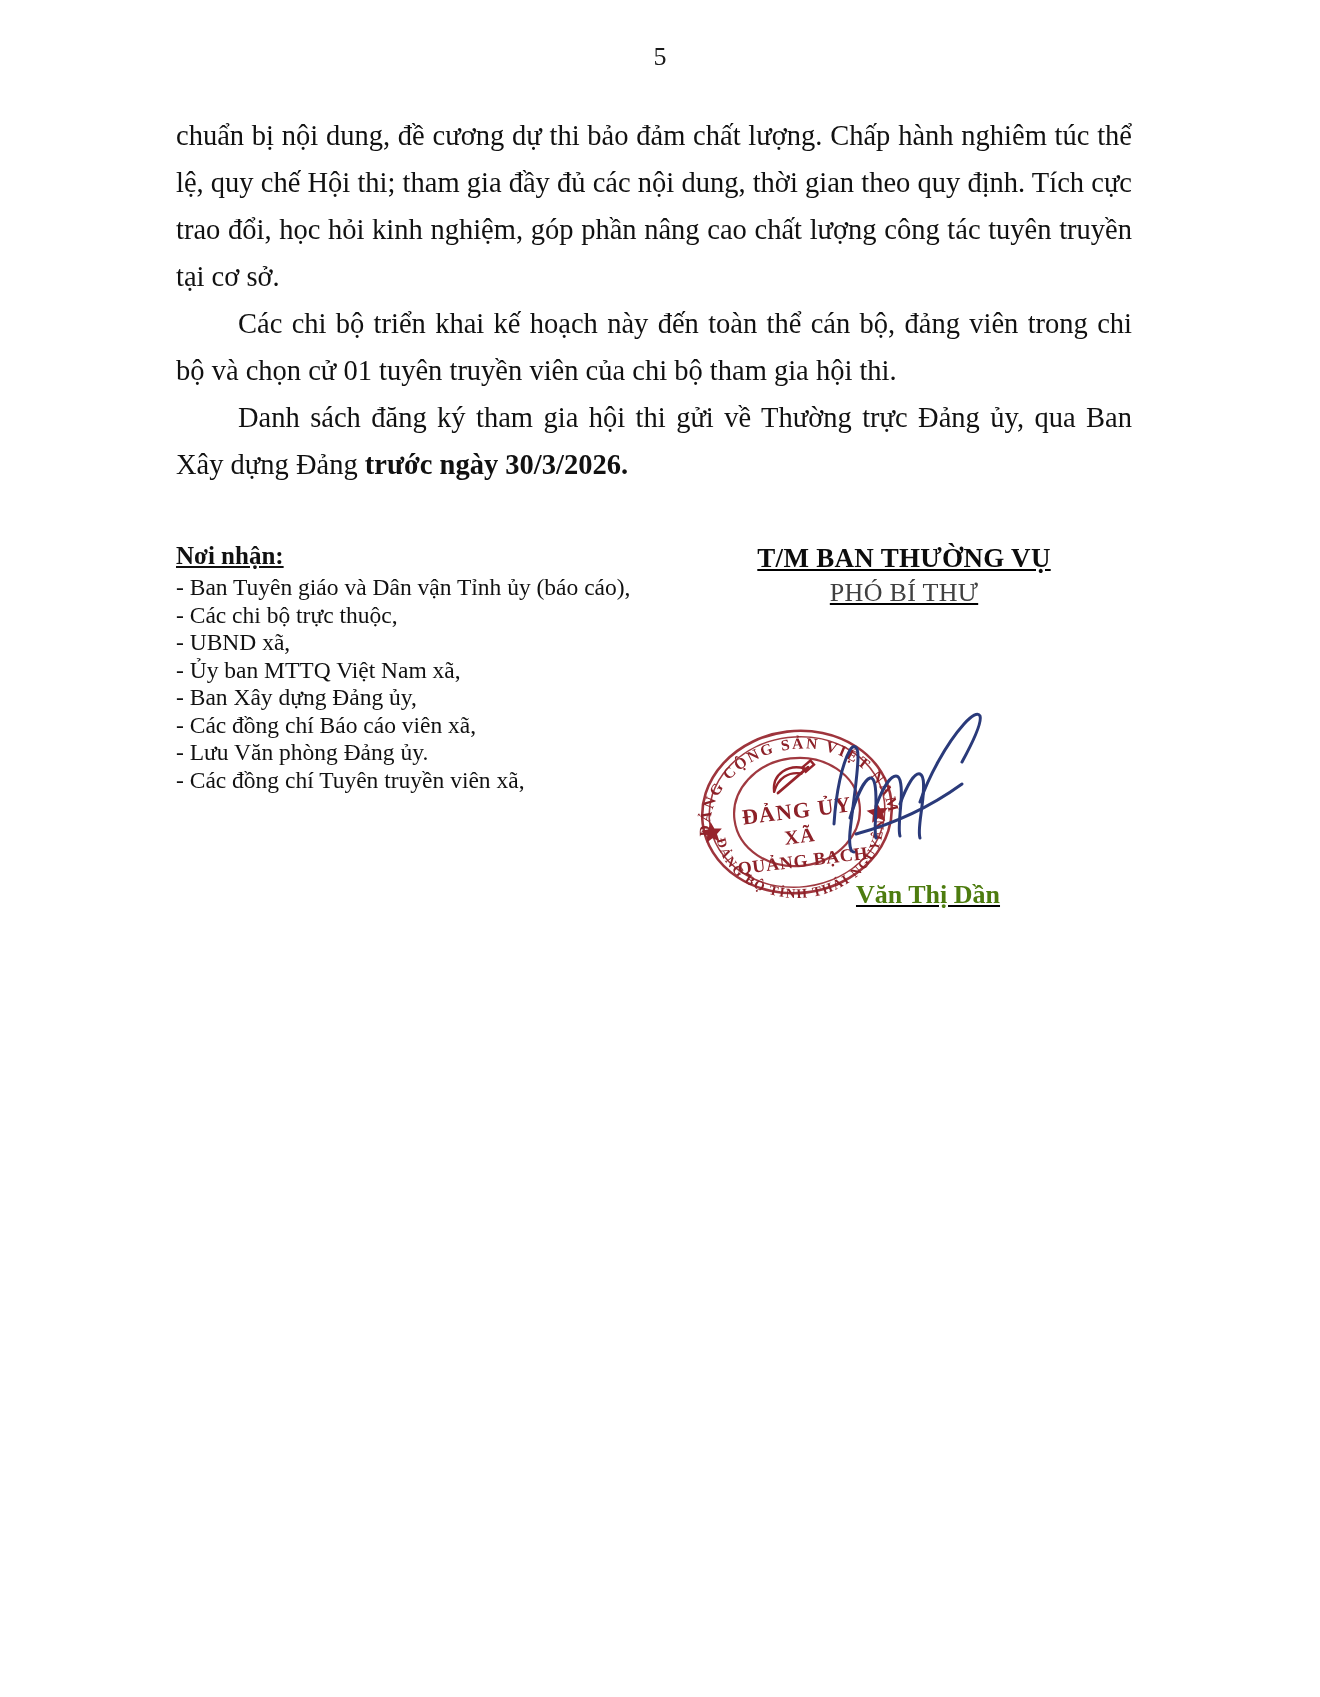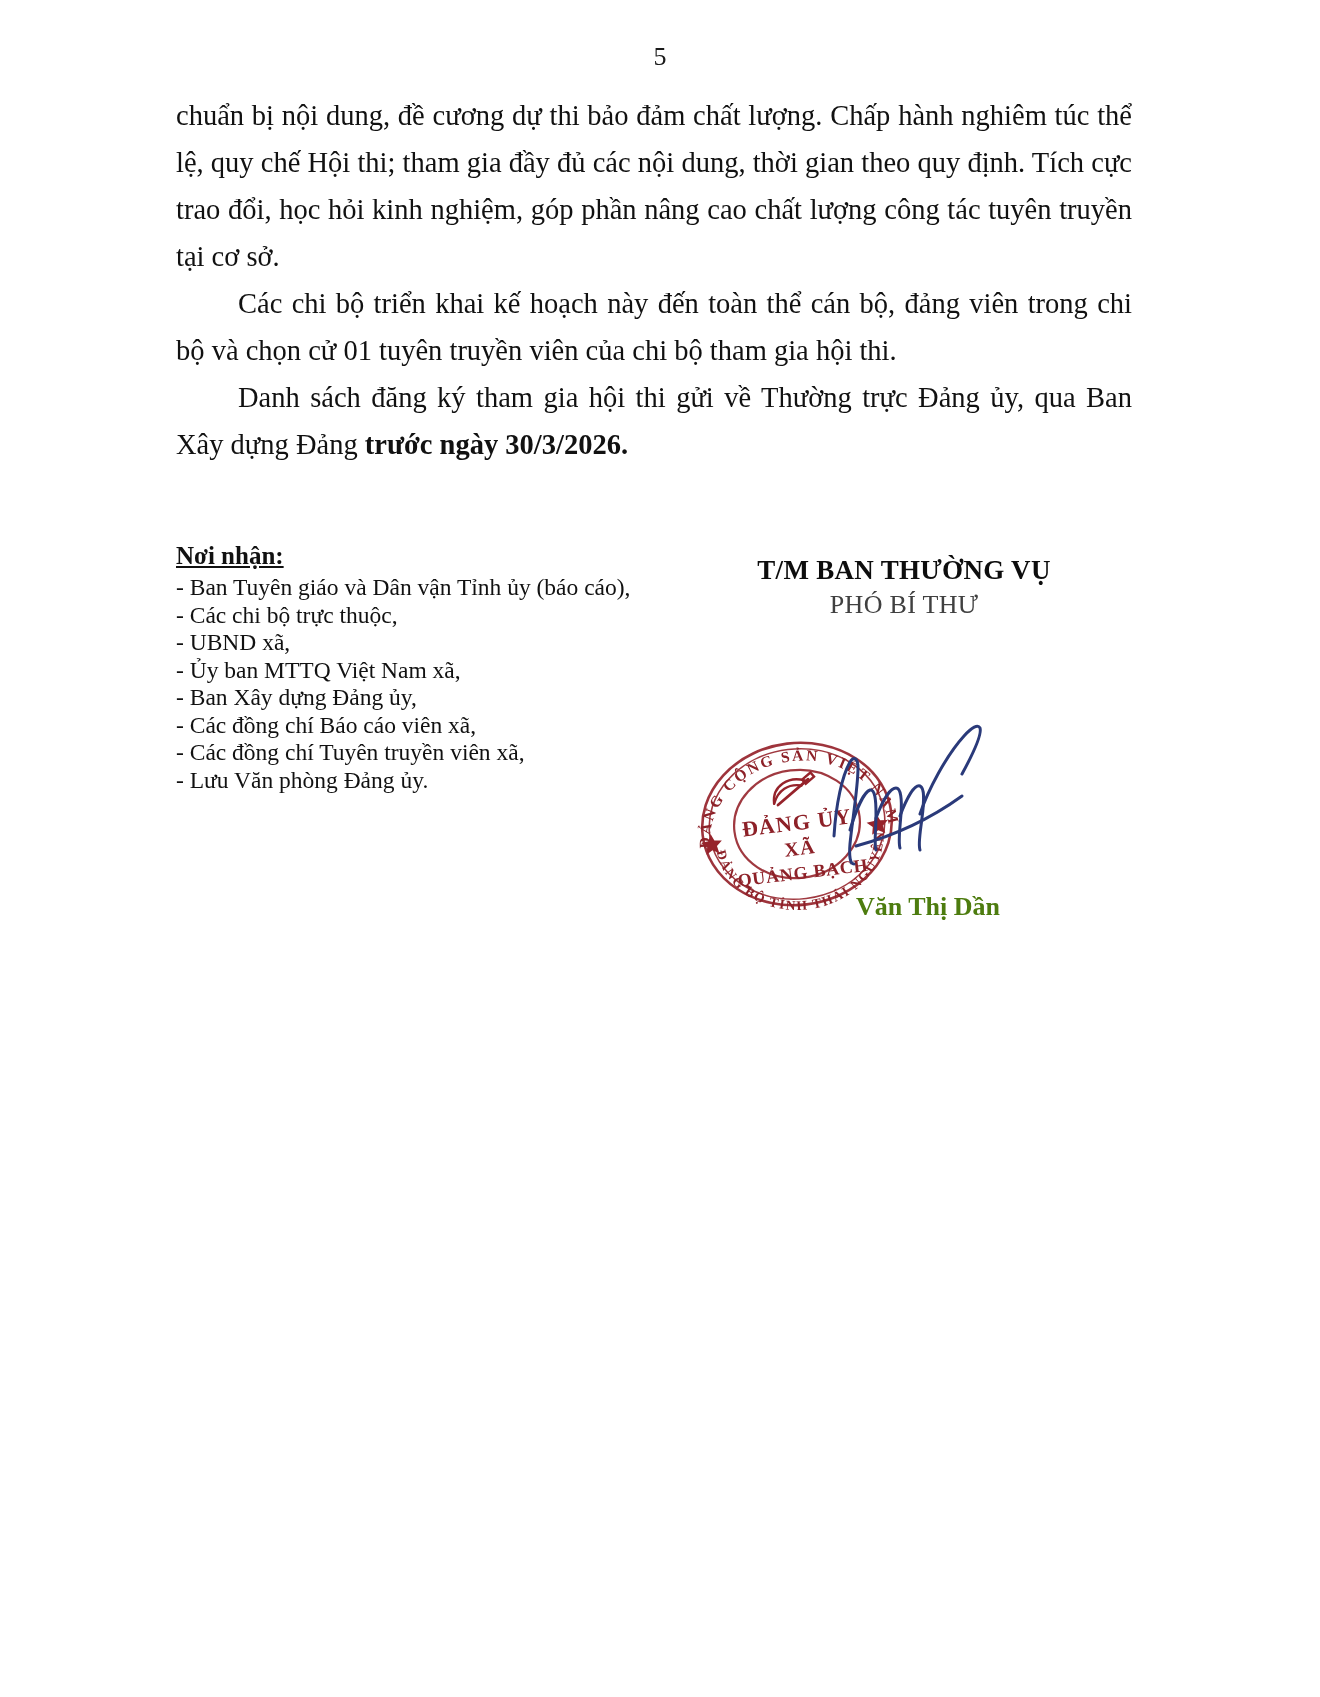--- a/index.html
+++ b/index.html
@@ -34,21 +34,21 @@
     left: 0;
     width: 1320px;
     text-align: center;
     font-size: 26px;
     color: #1a1a1a;
     font-family: "Liberation Serif", serif;
   }
   .body-text {
     position: absolute;
     left: 176px;
-    top: 92px;
+    top: 112px;
     width: 956px;
     font-size: 28.5px;
     line-height: 47px;
     color: #111111;
     text-align: justify;
     text-justify: inter-word;
   }
   .para {
     margin: 0 0 0 0;
     text-align: justify;
@@ -93,23 +93,24 @@
   .recipients li {
     font-size: 23.5px;
     line-height: 27.5px;
     color: #111;
     white-space: nowrap;
   }
 
   .signature {
     position: absolute;
     left: 500px;
-    top: 12px;
+    top: 0;
     width: 456px;
     text-align: center;
+    text-decoration: underline;
   }
   .sig-line1 {
     font-size: 27px;
     font-weight: bold;
     letter-spacing: 0.3px;
     color: #0d0d0d;
     line-height: 36px;
   }
   .sig-line2 {
     font-size: 26px;
@@ -166,22 +167,22 @@
 
     <div class="recipients">
       <div class="recipients-title">Nơi nhận:</div>
       <ul>
         <li>- Ban Tuyên giáo và Dân vận Tỉnh ủy (báo cáo),</li>
         <li>- Các chi bộ trực thuộc,</li>
         <li>- UBND xã,</li>
         <li>- Ủy ban MTTQ Việt Nam xã,</li>
         <li>- Ban Xây dựng Đảng ủy,</li>
         <li>- Các đồng chí Báo cáo viên xã,</li>
+        <li>- Lưu Văn phòng Đảng ủy.</li>
         <li>- Các đồng chí Tuyên truyền viên xã,</li>
-        <li>- Lưu Văn phòng Đảng ủy.</li>
       </ul>
     </div>
 
     <div class="signature">
       <div class="sig-line1">T/M BAN THƯỜNG VỤ</div>
       <div class="sig-line2">PHÓ BÍ THƯ</div>
 
       <div class="sig-area">
 
         <div class="seal">

